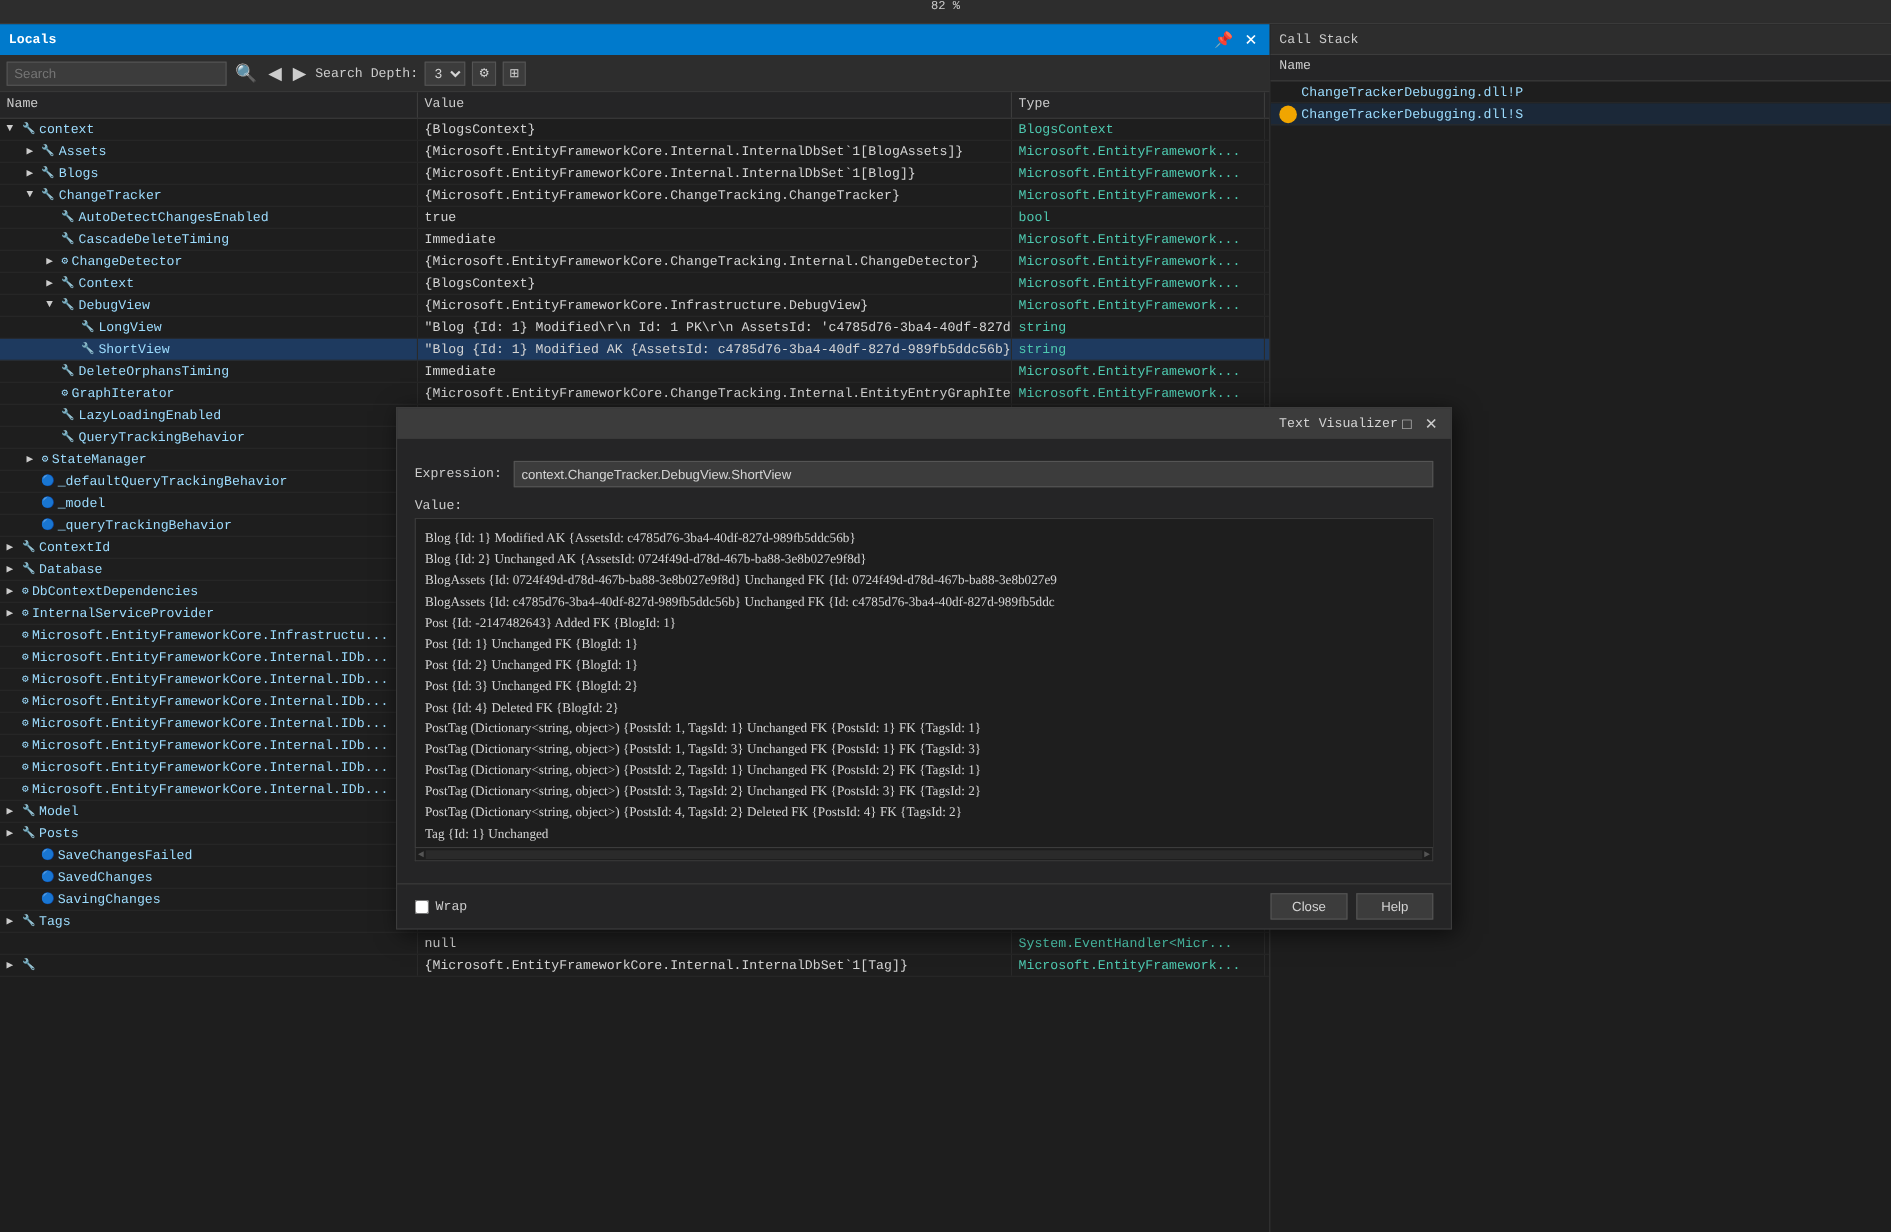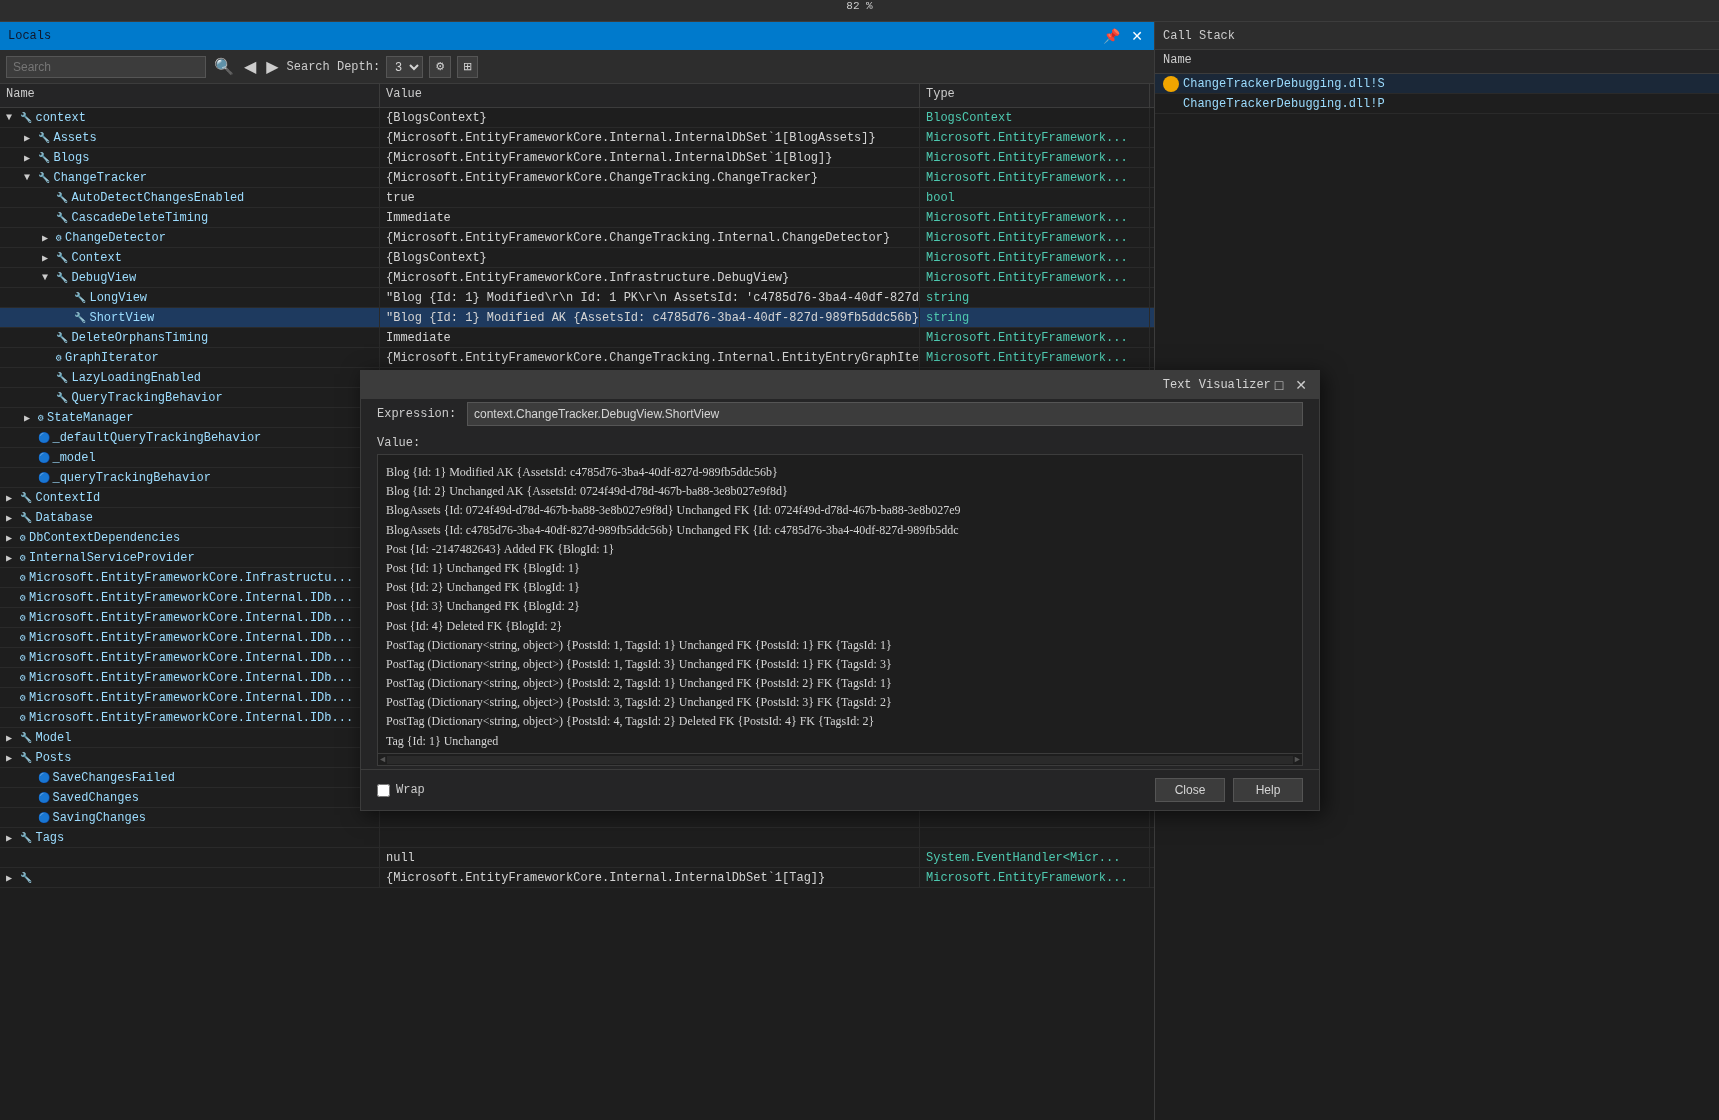--- a/index.html
+++ b/index.html
@@ -58,23 +58,23 @@
     
     .locals-header {
       background: #007acc;
       display: flex;
       align-items: center;
       justify-content: space-between;
       padding: 0 8px;
       height: 28px;
     }
     .locals-title {
-      color: #0f172a;
-      font-size: 12px;
-      font-weight: normal;
+      color: #ffffff;
+      font-size: 12px;
+      font-weight: bold;
     }
     .locals-header-controls {
       display: flex;
       gap: 4px;
     }
     .header-btn {
       color: white;
       background: transparent;
       border: none;
       cursor: pointer;
@@ -307,21 +307,21 @@
     }
     .dialog-control-btn {
       background: transparent;
       border: none;
       color: #cccccc;
       font-size: 14px;
       cursor: pointer;
       padding: 0 4px;
     }
     .dialog-body {
-      padding: 3px 16px;
+      padding: 20px 16px;
     }
     .dialog-field {
       display: flex;
       align-items: center;
       margin-bottom: 10px;
       gap: 10px;
     }
     .dialog-label {
       color: #cccccc;
       font-size: 12px;
@@ -786,26 +786,26 @@
   </div>
 
   <div class="call-stack-panel">
     <div class="call-stack-header">
       <span>Call Stack</span>
     </div>
     <div class="call-stack-col-header">
       <span>Name</span>
     </div>
     <div class="call-stack-rows">
+      <div class="call-stack-row">
+        <span class="call-stack-text" style="padding-left:20px">ChangeTrackerDebugging.dll!P</span>
+      </div>
       <div class="call-stack-row active">
         <span class="cs-icon"></span>
         <span class="call-stack-text">ChangeTrackerDebugging.dll!S</span>
-      </div>
-      <div class="call-stack-row">
-        <span class="call-stack-text" style="padding-left:20px">ChangeTrackerDebugging.dll!P</span>
       </div>
     </div>
   </div>
 </div>
 
 <div class="overlay">
   <div class="dialog">
 
     <div class="dialog-titlebar">
       <span class="dialog-title">Text Visualizer</span>

